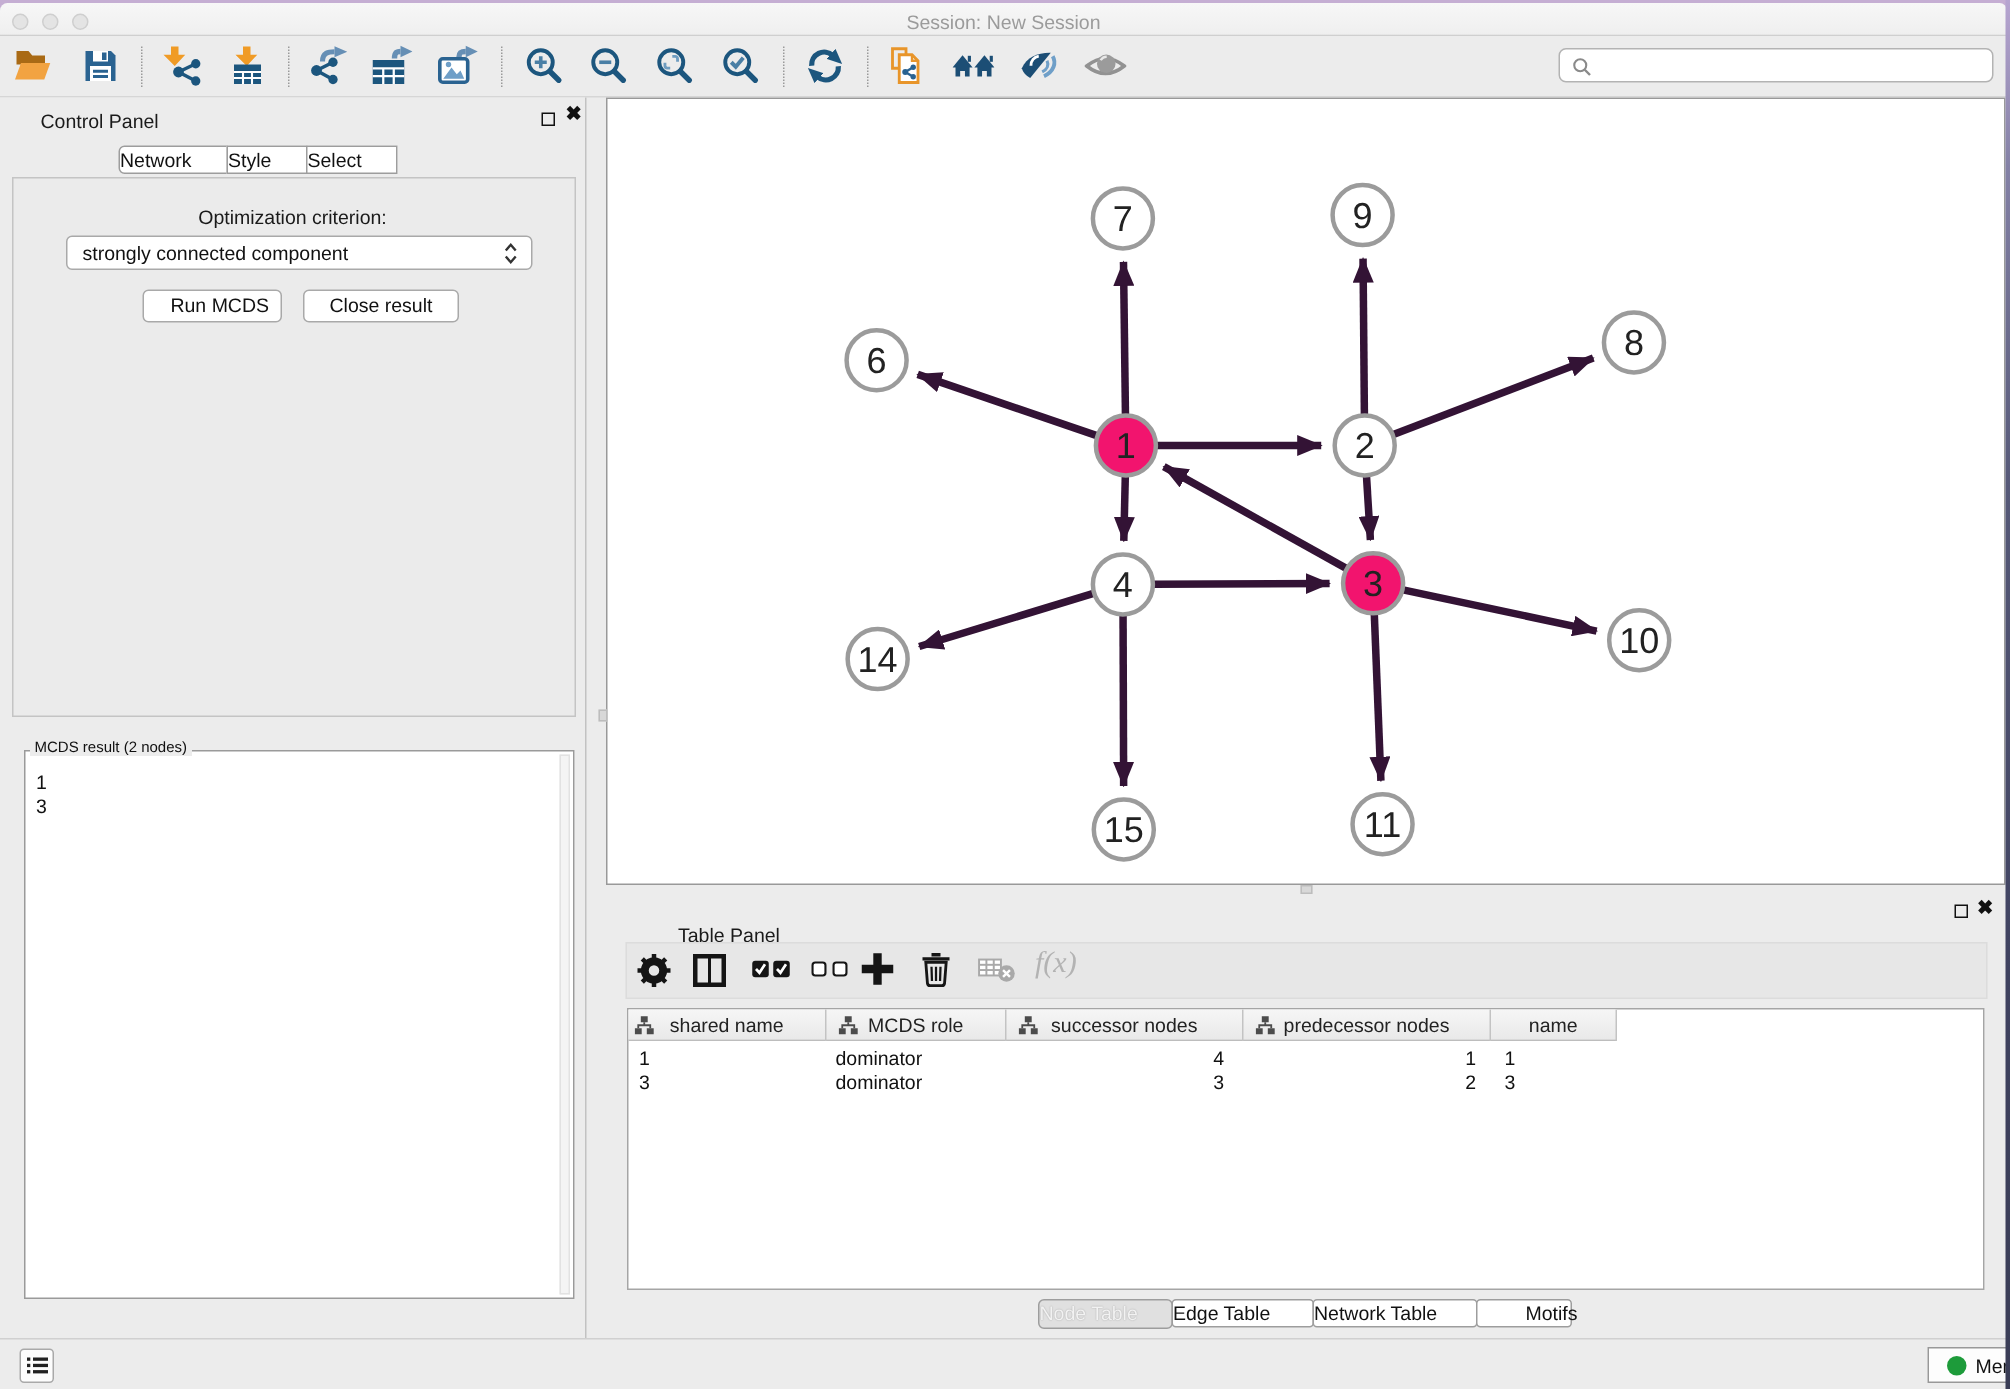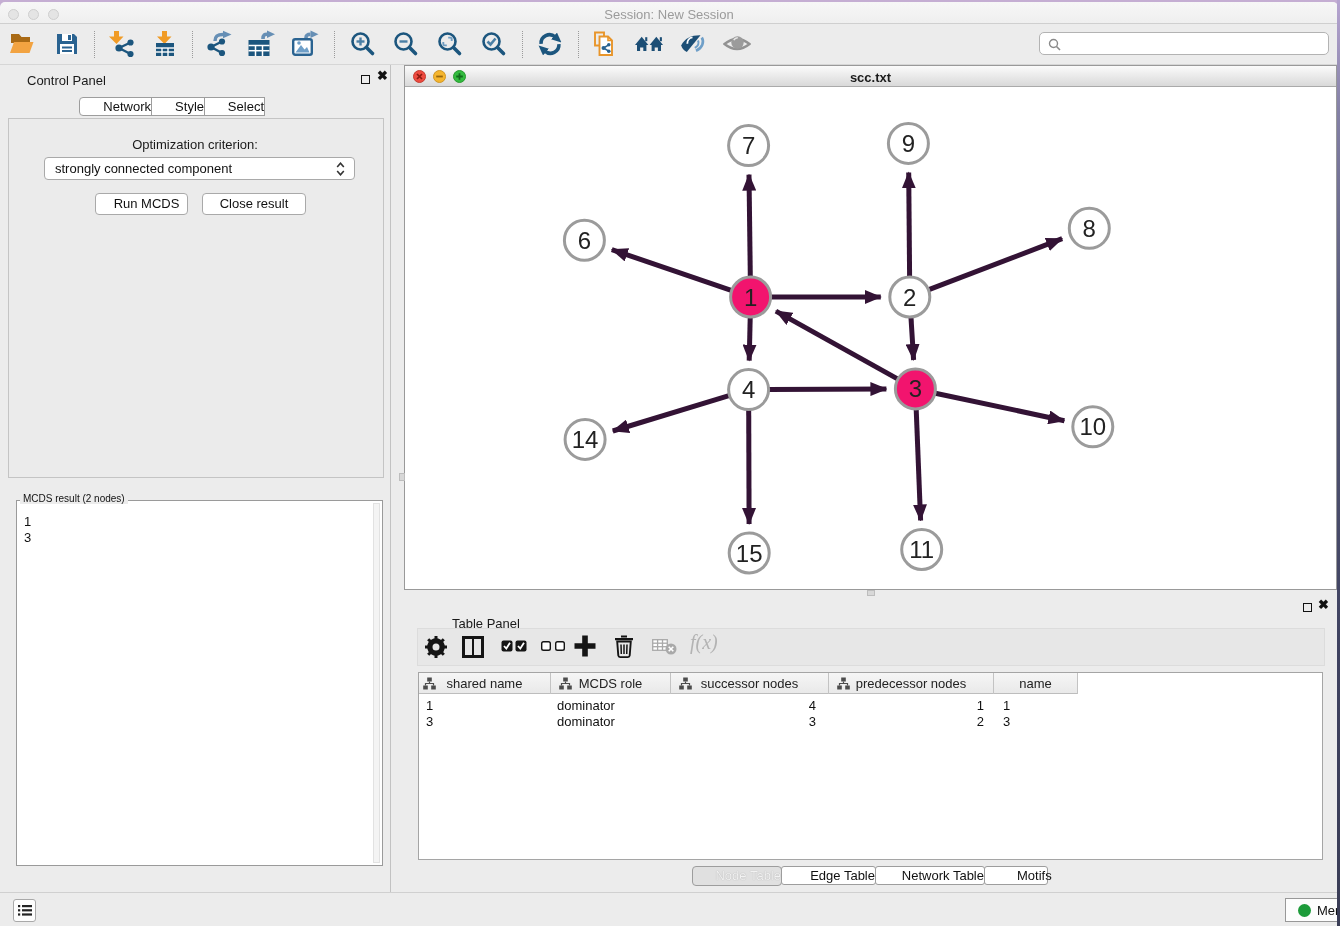--- a/index.html
+++ b/index.html
@@ -15,21 +15,21 @@
 #toolbar { left:0; top:24px; width:1338px; height:41px; background:#ececec; border-bottom:1px solid #d6d6d6; }
 .sep { position:absolute; top:7px; height:27px; width:0; border-left:1px dotted #9a9a9a; }
 .ticon { position:absolute; top:6px; }
 #searchbox { position:absolute; left:1039px; top:8px; width:290px; height:23px; background:#fff; border:1px solid #b3b3b3; border-radius:5px; }
 
 #ctrlpanel { left:0; top:65px; width:391px; height:827px; background:#ececec; border-right:1px solid #c2c2c2; }
 .panelhead { font-size:13px; color:#1a1a1a; }
 .floatbtn { position:absolute; width:9px; height:9px; border:1.5px solid #111; }
 .closebtn { position:absolute; font-size:13px; font-weight:bold; color:#111; }
 .tabrow { position:absolute; }
-.tab { position:absolute; top:0; height:19px; background:#fff; border:1px solid #9d9d9d; font-size:13px; color:#111; text-align:right; line-height:18px; }
+.tab { position:absolute; top:0; height:19px; background:#fff; border:1px solid #9d9d9d; font-size:13px; color:#111; text-align:left; line-height:18px; }
 .tabsel { background:#e0e0e0; color:#f2f2f2; text-shadow:0 0 1px #9a9a9a; }
 #cpbox { position:absolute; left:8px; top:53px; width:376px; height:360px; border:1px solid #c4c4c4; background:#ebebeb; }
 #optlabel { position:absolute; left:0; top:72px; width:100%; text-align:center; font-size:13px; color:#1a1a1a; }
 #cpselect { position:absolute; left:44px; top:92px; width:311px; height:23px; background:#fff; border:1px solid #a9a9a9; border-radius:4px; font-size:13px; color:#111; line-height:21px; padding-left:10px; }
 .btn { position:absolute; top:128px; height:22px; background:#fff; border:1px solid #a9a9a9; border-radius:4px; font-size:13px; color:#111; text-align:center; line-height:20px; }
 #mcdsbox { position:absolute; left:16px; top:435px; width:367px; height:366px; border:1px solid #9a9a9a; background:#fff; }
 #mcdslegend { position:absolute; left:20px; top:428px; background:#ececec; font-size:10px; color:#111; padding:0 3px; }
 
 #netwin { left:404px; top:65px; width:933px; height:525px; background:#fff; border:1px solid #999; }
 #nettitle { position:absolute; left:0; top:0; width:100%; height:21px; background:linear-gradient(#fbfbfb,#d9d9d9); border-bottom:1px solid #aaa; }
@@ -223,38 +223,20 @@
   </div>
   <div class="btn" style="left:95px;width:93px;padding-left:10px;">Run MCDS</div>
   <div class="btn" style="left:202px;width:104px;">Close result</div>
   <div id="mcdsbox">
     <div style="position:absolute;left:7px;top:13px;font-size:13px;color:#111;line-height:16px;">1<br>3</div>
     <div style="position:absolute;right:2px;top:2px;width:7px;height:360px;background:#f4f4f4;border:1px solid #e2e2e2;"></div>
   </div>
   <div id="mcdslegend">MCDS result (2 nodes)</div>
 </div>
 <div class="abs" id="netwin">
-  <div id="nettitle">
-    <div class="mac" style="left:8px;background:#ee4b40;border:1px solid #c33b30;">
-        <svg width="11" height="11" viewBox="0 0 11 11" style="position:absolute;left:0;top:0;">
-          <path d="M3,3 L8,8 M8,3 L3,8" stroke="#8c1a10" stroke-width="1.7"></path>
-        </svg>
-      </div>
-    <div class="mac" style="left:28px;background:#f5b52e;border:1px solid #cf9624;">
-        <svg width="11" height="11" viewBox="0 0 11 11" style="position:absolute;left:0;top:0;">
-          <path d="M2.2,5.5 h6.6" stroke="#96670d" stroke-width="1.8"></path>
-        </svg>
-      </div>
-    <div class="mac" style="left:48px;background:#33bb3f;border:1px solid #27992f;">
-        <svg width="11" height="11" viewBox="0 0 11 11" style="position:absolute;left:0;top:0;">
-          <path d="M2.2,5.5 h6.6 M5.5,2.2 v6.6" stroke="#116b1c" stroke-width="1.8"></path>
-        </svg>
-      </div>
-    <div id="netname">scc.txt</div>
-  </div>
   <svg style="position:absolute;left:1px;top:21px;" width="931" height="502" viewBox="0 0 931 502">
     <defs>
       <marker id="ah" markerWidth="17" markerHeight="14" refX="16" refY="7" orient="auto" markerUnits="userSpaceOnUse">
           <path d="M0,0 L17,7 L0,14 z" fill="#331335"></path>
         </marker>
     </defs>
     <g stroke="#331335" stroke-width="5" marker-end="url(#ah)">
       <line x1="344.3" y1="189.5" x2="343.0" y2="87.6"></line>
       <line x1="325.2" y1="203.4" x2="205.8" y2="162.6"></line>
       <line x1="365.1" y1="210.0" x2="474.8" y2="210.0"></line>

